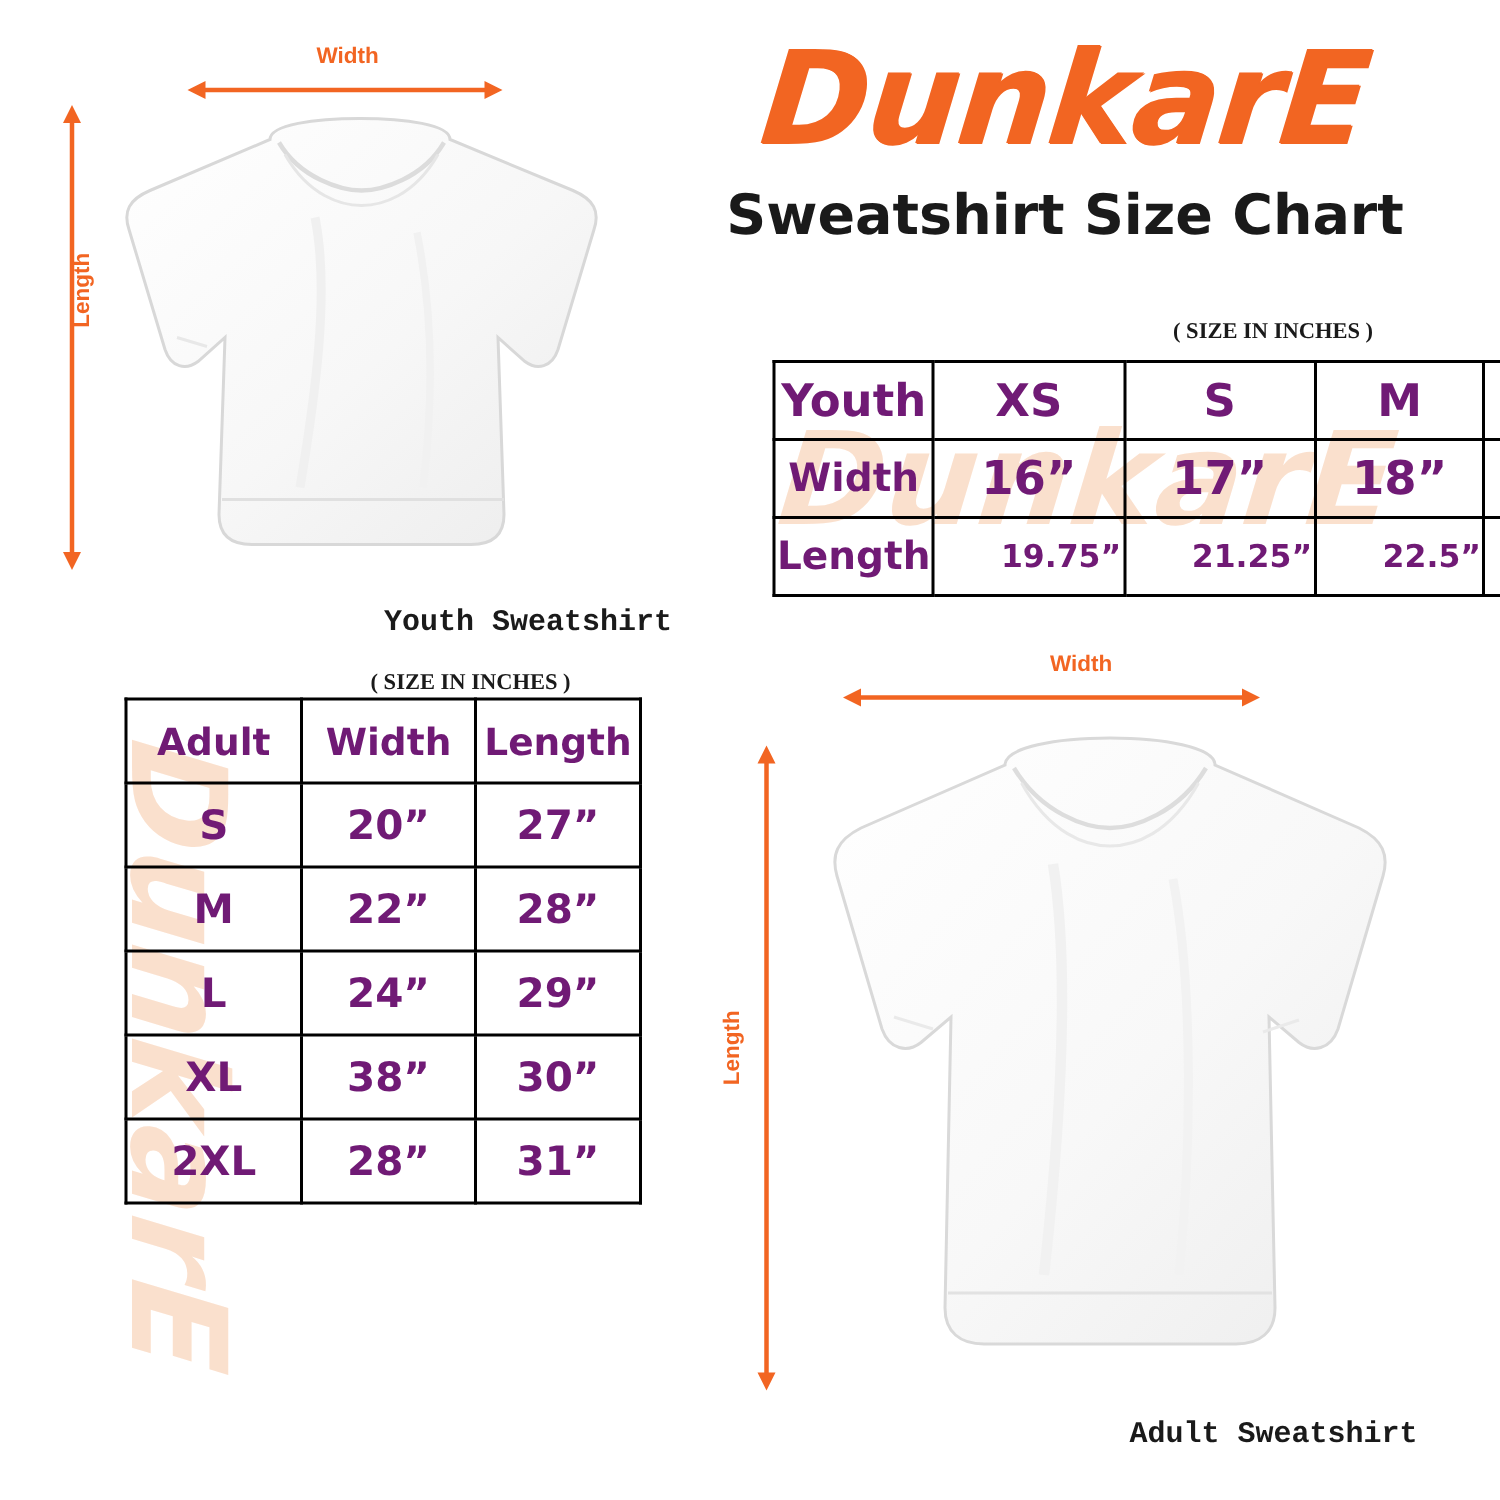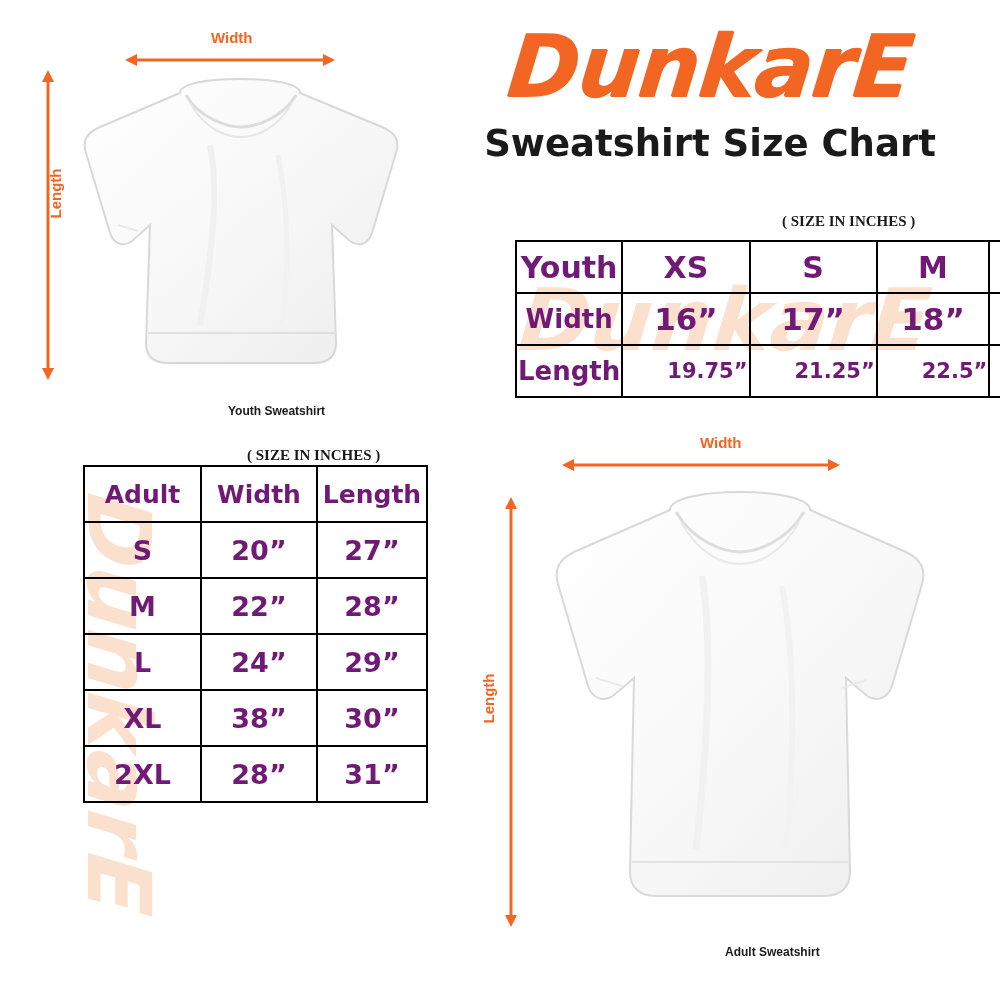--- a/index.html
+++ b/index.html
@@ -126,25 +126,26 @@
   #adult-table tr.head td { font-size: 25px; }
   #adult-table tr.head td.c1 { font-size: 25px; }
 
   
   .garment {
     position: absolute;
     z-index: 1;
   }
   .caption {
     position: absolute;
-    font-size: 12px;
+    font-size: 20px;
     font-weight: bold;
     color: #1a1a1a;
-    font-family: Liberation Sans, sans-serif;
+    font-family: Liberation Mono, monospace;
     z-index: 2;
+    margin-left: 28px;
   }
   .cap-youth { left: 228px; top: 404px; }
   .cap-adult { left: 725px; top: 945px; }
 
   
   .arrow-label {
     position: absolute;
     color: #f26522;
     font-size: 15px;
     font-weight: bold;

